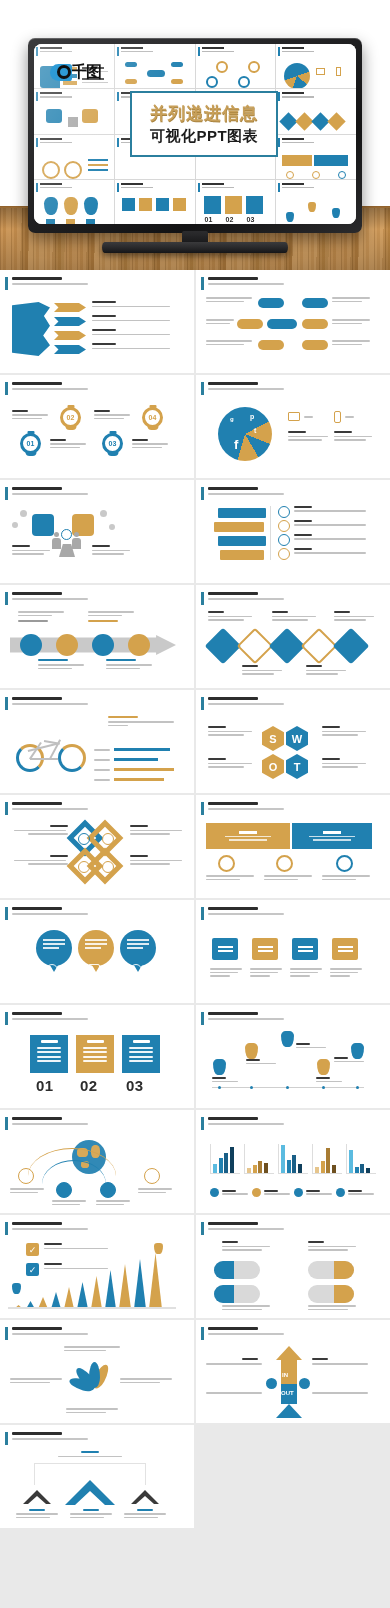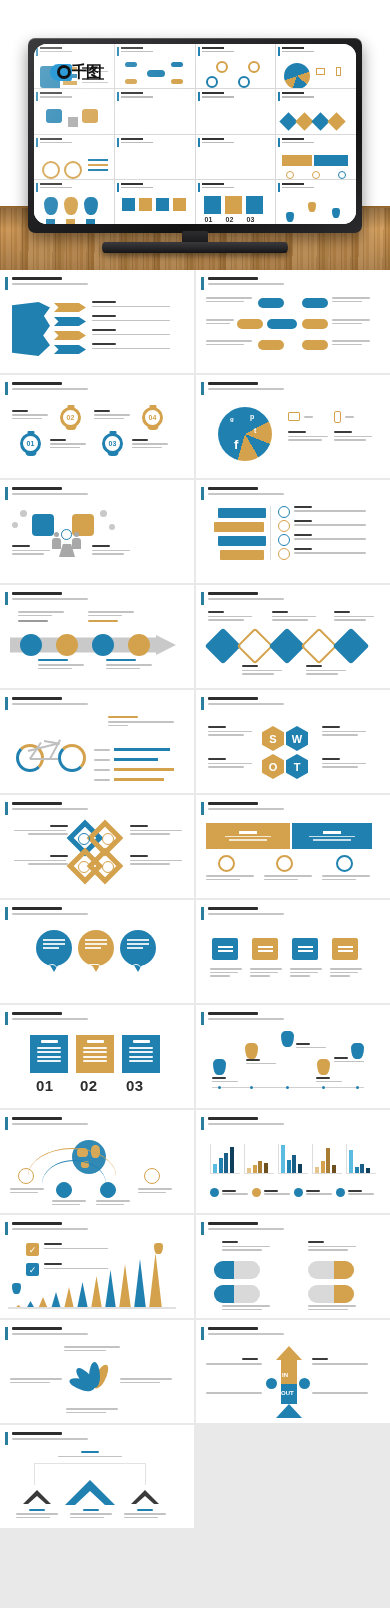--- a/index.html
+++ b/index.html
@@ -35,21 +35,21 @@
   .tv { position:absolute; left:28px; top:38px; width:334px; height:200px; }
   .tv-bezel {
     position:absolute; left:0; top:0; width:334px; height:195px;
     background:linear-gradient(150deg,#3b3b3d 0%, #242426 40%, #131314 72%, #2a2a2c 100%);
     border-radius:7px;
     box-shadow:0 7px 16px rgba(0,0,0,.45), inset 0 1px 0 rgba(255,255,255,.22);
     padding:6px 6px 9px 6px;
   }
   .tv-screen {
     position:relative; width:100%; height:100%;
-    background:#f4f4f4; overflow:hidden; border-radius:13px;
+    background:#f4f4f4; overflow:hidden; border-radius:8px;
     box-shadow: inset 0 0 6px rgba(0,0,0,.5);
   }
   .tv-glare{
     position:absolute; left:0; top:0; width:100%; height:100%;
     background:linear-gradient(123deg, rgba(255,255,255,.30) 0%, rgba(255,255,255,.10) 26%,
       rgba(255,255,255,0) 42%);
     pointer-events:none; z-index:7;
   }
   .tv-neck{
     position:absolute; left:50%; top:193px; transform:translateX(-50%);
@@ -435,20 +435,24 @@
 
         <div class="tv-glare"></div>
 
         <div class="wm">
           <span class="wm-blob">
               <span class="wm-ring"></span>
             </span>
           <span class="wm-tx">千图</span>
         </div>
 
+        <div class="tv-title">
+          <div class="l1">并列递进信息</div>
+          <div class="l2">可视化PPT图表</div>
+        </div>
 
       </div>
     </div>
     <div class="tv-neck"></div>
     <div class="tv-base"></div>
   </div>
 </div>
 
 <div class="sheet">
 

